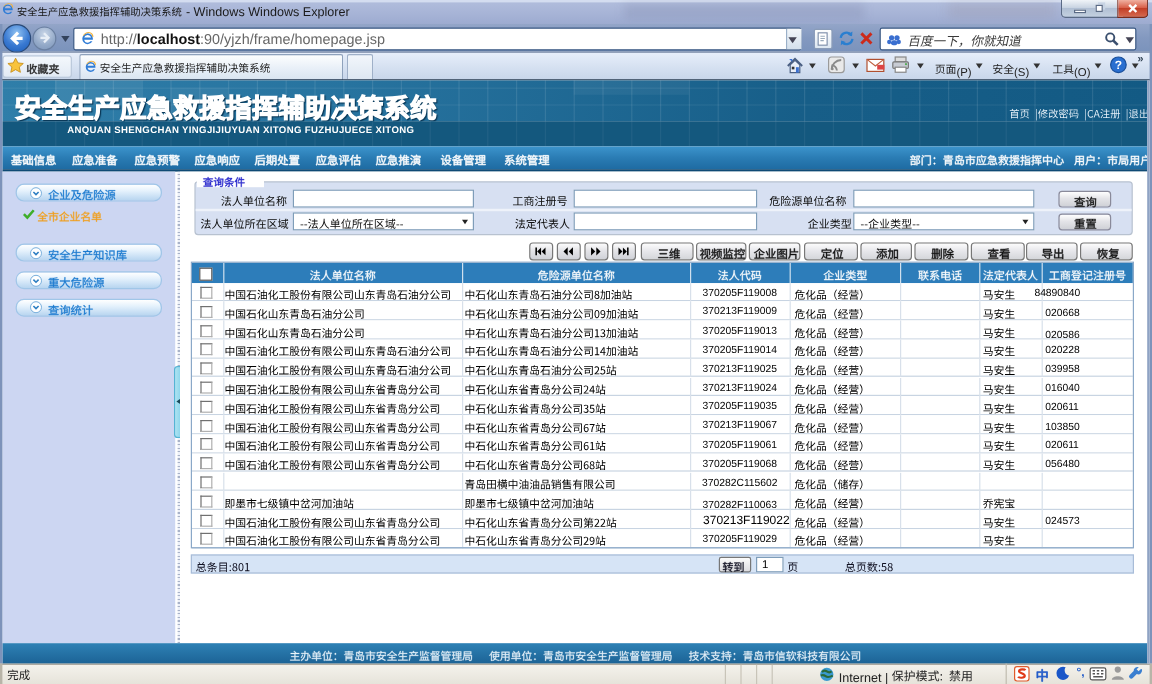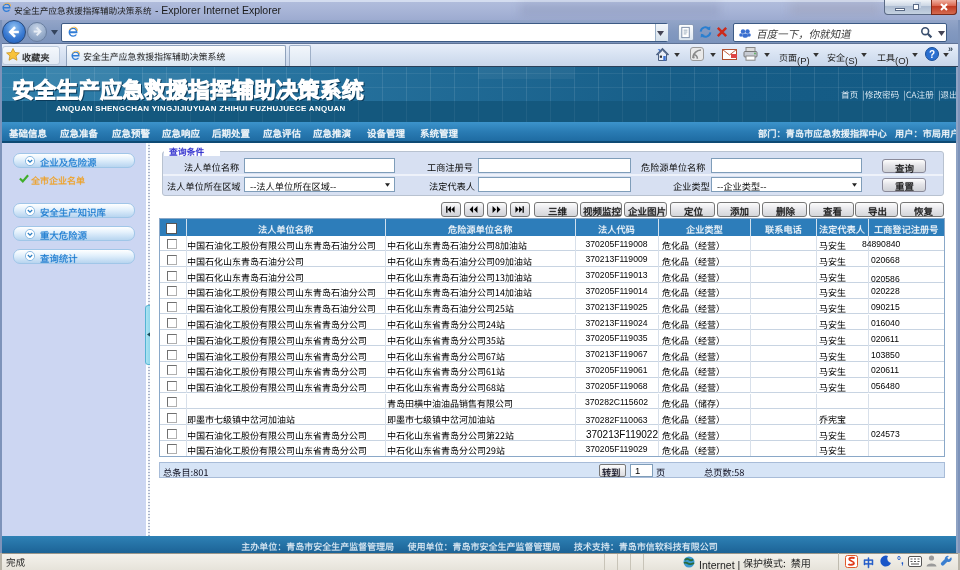--- a/index.html
+++ b/index.html
@@ -231,21 +231,21 @@
           <use href="#g7" x="1400"></use>
           <use href="#g8" x="1600"></use>
           <use href="#g9" x="1800"></use>
           <use href="#g10" x="2000"></use>
           <use href="#g11" x="2200"></use>
           <use href="#g12" x="2400"></use>
           <use href="#g13" x="2600"></use>
           <use href="#g14" x="2800"></use>
           <use href="#g15" x="3000"></use>
         </g>
-      </svg> <span>- Explorer Internet Explorer</span></div>
+      </svg> <span>- Windows Windows Explorer</span></div>
 <div style="position:absolute;left:884px;top:0;width:73px;height:15px;background:linear-gradient(#f0f4f8,#c9d4e2 45%,#aebdd2 45%,#c4d1e0);border:1px solid #5a6a85;border-top:none;border-radius:0 0 4px 4px"></div>
 <div style="position:absolute;left:931px;top:0;width:26px;height:15px;background:linear-gradient(#f0b0a0,#d9614a 45%,#c03a22 45%,#d56a50);border:1px solid #7a2a1a;border-top:none;border-radius:0 0 4px 0"></div>
 <div style="position:absolute;left:895px;top:8px;width:10px;height:3px;background:#fff;border:1px solid #5a6a85"></div>
 <div style="position:absolute;left:913px;top:4px;width:6px;height:6px;border:1px solid #5a6a85;background:#fff;box-shadow:2px -2px 0 0 #c8d4e4"></div>
 <div style="position:absolute;left:939px;top:2px;width:10px;height:10px"><svg width="10" height="10" viewBox="0 0 10 10">
         <path d="M2 2 L8 8 M8 2 L2 8" stroke="#fff" stroke-width="2"></path>
       </svg></div>
 <div style="position:absolute;left:0;top:20px;width:960px;height:24px;background:linear-gradient(#93a5c8,#8399c0 50%,#7b93bc);border-bottom:1px solid #5f7396"></div>
 <div style="position:absolute;left:2px;top:20px;width:24px;height:24px;border-radius:50%;background:radial-gradient(circle at 50% 30%,#90c2f2,#3a7ad2 55%,#1c5cb8);border:1px solid #2a4a78"></div>
 <div style="position:absolute;left:7px;top:25px;width:14px;height:14px"><svg width="14" height="14" viewBox="0 0 13 13">
@@ -256,20 +256,21 @@
         <path d="M5.5 2 L10 6.5 L5.5 11 M2 6.5 L9.8 6.5" stroke="#e8eef6" stroke-width="2.2" fill="none"></path>
       </svg></div>
 <div style="position:absolute;left:51px;top:30px;width:8px;height:6px"><svg width="7" height="5" viewBox="0 0 7 5">
         <path d="M0 0 L7 0 L3.5 5Z" fill="#33435c"></path>
       </svg></div>
 <div style="position:absolute;left:61px;top:23px;width:607px;height:19px;background:#fff;border:1px solid #3c5a84;border-radius:2px"></div>
 <div style="position:absolute;left:67px;top:26px"><svg width="12" height="12" viewBox="0 0 16 16">
         <path d="M8.1 2.4 a6 6 0 0 0 -6 6 a6 6 0 0 0 6 6 a6 6 0 0 0 5.3 -3.2 l-2.2 0 a4 4 0 0 1 -3.1 1.5 a4 4 0 0 1 -3.9 -3.2 l9.6 0 a6 6 0 0 0 .1 -1.1 a6 6 0 0 0 -5.8 -6 z M8.1 4.1 a4 4 0 0 1 3.9 3 l-7.8 0 a4 4 0 0 1 3.9 -3 z" fill="#2f7cd6"></path>
         <path d="M2.8 5.1 C4.2 1.8 8.6 -0.2 11.9 1.6 C13.8 2.7 14.7 4.6 14.4 6.4 L13 6.2 C13.2 4.8 12.5 3.4 11.1 2.6 C8.6 1.2 5.2 2.6 3.8 5.1 Z" fill="#f0b23f"></path>
       </svg></div>
+<div style="position:absolute;left:84px;top:26px;font-size:12px;color:#444"><span style="color:#666">http://</span><b style="color:#111">localhost</b><span style="color:#666">:90/yjzh/frame/homepage.jsp</span></div>
 <div style="position:absolute;left:655px;top:24px;width:13px;height:17px;background:linear-gradient(#f2f6fa,#d4e0ec);border-left:1px solid #9ab0c8"></div>
 <div style="position:absolute;left:657px;top:31px"><svg width="7" height="5" viewBox="0 0 7 5">
         <path d="M0 0 L7 0 L3.5 5Z" fill="#445"></path>
       </svg></div>
 <div style="position:absolute;left:678px;top:24px;width:16px;height:17px;background:linear-gradient(#fdfefe,#dce6f0);border:1px solid #8a9cb8;border-radius:2px"><svg width="14" height="15" viewBox="0 0 15 15">
         <rect x="3" y="2" width="8" height="11" fill="#fff" stroke="#7a8ca8"></rect>
         <path d="M5 5h4M5 7h4M5 9h3" stroke="#9ab" stroke-width="1"></path>
       </svg></div>
 <div style="position:absolute;left:698px;top:24px;width:15px;height:16px"><svg width="15" height="16" viewBox="0 0 17 17">
         <path d="M3 8 a5.5 5.5 0 0 1 10 -2.5" stroke="#2a7fd0" stroke-width="2.2" fill="none"></path>
@@ -536,21 +537,21 @@
         <rect x="740" y="0" width="1" height="21" fill="#fff" opacity="0.06"></rect>
         <rect x="764" y="0" width="1" height="21" fill="#fff" opacity="0.06"></rect>
         <rect x="788" y="0" width="1" height="21" fill="#fff" opacity="0.06"></rect>
         <rect x="812" y="0" width="1" height="21" fill="#fff" opacity="0.06"></rect>
         <rect x="836" y="0" width="1" height="21" fill="#fff" opacity="0.06"></rect>
         <rect x="860" y="0" width="1" height="21" fill="#fff" opacity="0.06"></rect>
         <rect x="884" y="0" width="1" height="21" fill="#fff" opacity="0.06"></rect>
         <rect x="908" y="0" width="1" height="21" fill="#fff" opacity="0.06"></rect>
         <rect x="932" y="0" width="1" height="21" fill="#fff" opacity="0.06"></rect>
       </svg></div>
-<div style="position:absolute;left:56px;top:104px;font-size:8px;font-weight:bold;color:#fff;letter-spacing:0.28px">ANQUAN SHENGCHAN YINGJIJIUYUAN ZHIHUI FUZHUJUECE ANQUAN</div>
+<div style="position:absolute;left:56px;top:104px;font-size:8px;font-weight:bold;color:#fff;letter-spacing:0.28px">ANQUAN SHENGCHAN YINGJIJIUYUAN XITONG FUZHUJUECE XITONG</div>
 <div style="position:absolute;left:2px;top:122px;width:954px;height:19px;background:linear-gradient(#3c94cc,#2a7cb4 50%,#1e6ba2)"></div>
 <div style="position:absolute;left:9px;top:127px"><svg width="38" height="13" viewBox="0 0 800 274">
         <g fill="#fff" stroke="#fff" stroke-width="10.5" transform="translate(0 211) scale(1 -1)">
           <use href="#g44" x="0"></use>
           <use href="#g45" x="200"></use>
           <use href="#g46" x="400"></use>
           <use href="#g47" x="600"></use>
         </g>
       </svg></div>
 <div style="position:absolute;left:60px;top:127px"><svg width="38" height="13" viewBox="0 0 800 274">
@@ -1360,21 +1361,21 @@
           <use href="#g148" x="1200"></use>
         </g>
       </svg></div>
 <div style="position:absolute;left:819px;top:302.20px"><svg width="27" height="12" viewBox="0 0 600 267">
         <g fill="#000" transform="translate(0 222) scale(1 -1)">
           <use href="#g149" x="0"></use>
           <use href="#g0" x="200"></use>
           <use href="#g2" x="400"></use>
         </g>
       </svg></div>
-<div style="position:absolute;left:871px;top:303.20px;font-size:8.6px;line-height:1.1;color:#000">090215</div>
+<div style="position:absolute;left:871px;top:303.20px;font-size:8.6px;line-height:1.1;color:#000">039958</div>
 <div style="position:absolute;left:160px;top:314.50px;width:784px;height:15.80px;background:#fff;border-bottom:1px solid #c8d4e2"></div>
 <div style="position:absolute;left:186px;top:314.50px;width:1px;height:15.80px;background:#d8e0ea"></div>
 <div style="position:absolute;left:385px;top:314.50px;width:1px;height:15.80px;background:#d8e0ea"></div>
 <div style="position:absolute;left:575px;top:314.50px;width:1px;height:15.80px;background:#d8e0ea"></div>
 <div style="position:absolute;left:658px;top:314.50px;width:1px;height:15.80px;background:#d8e0ea"></div>
 <div style="position:absolute;left:750px;top:314.50px;width:1px;height:15.80px;background:#d8e0ea"></div>
 <div style="position:absolute;left:816px;top:314.50px;width:1px;height:15.80px;background:#d8e0ea"></div>
 <div style="position:absolute;left:868px;top:314.50px;width:1px;height:15.80px;background:#d8e0ea"></div>
 <div style="position:absolute;left:167px;top:318.00px;width:10px;height:10px;background:#fff;border:1px solid #b0b0b0;border-top-color:#707070;border-left-color:#707070"></div>
 <div style="position:absolute;left:187px;top:318.00px"><svg width="180" height="12" viewBox="0 0 4000 267">

